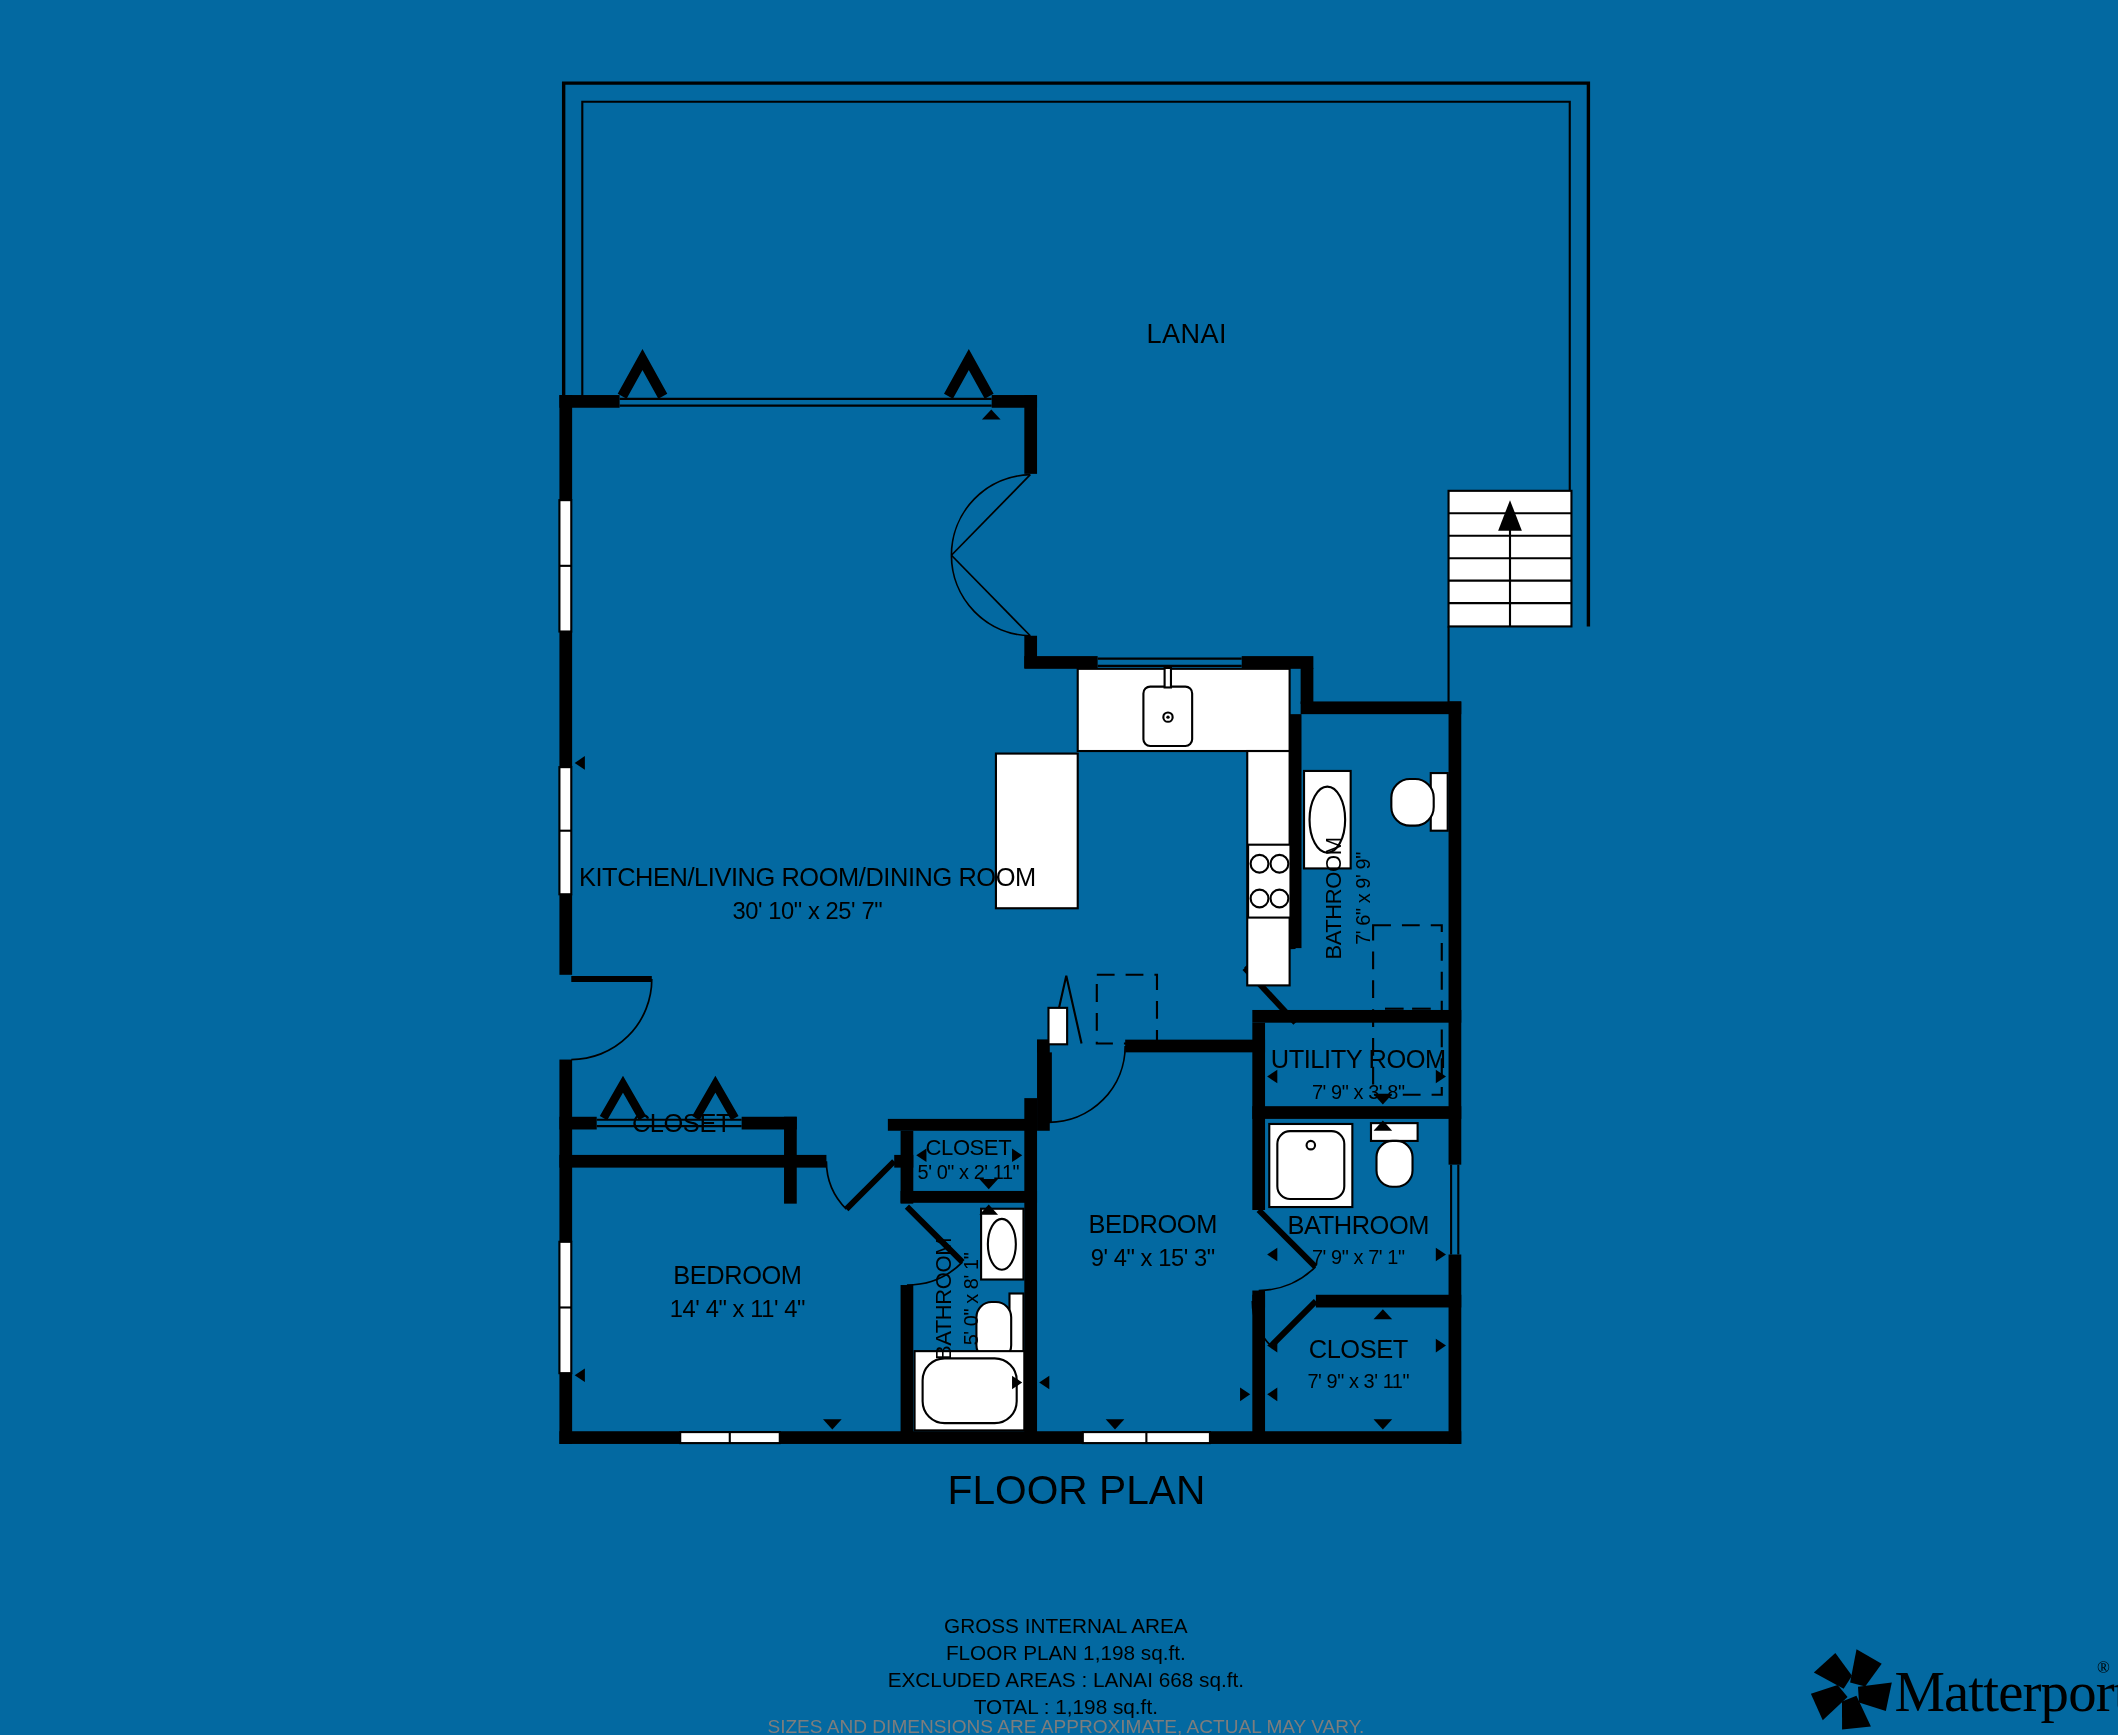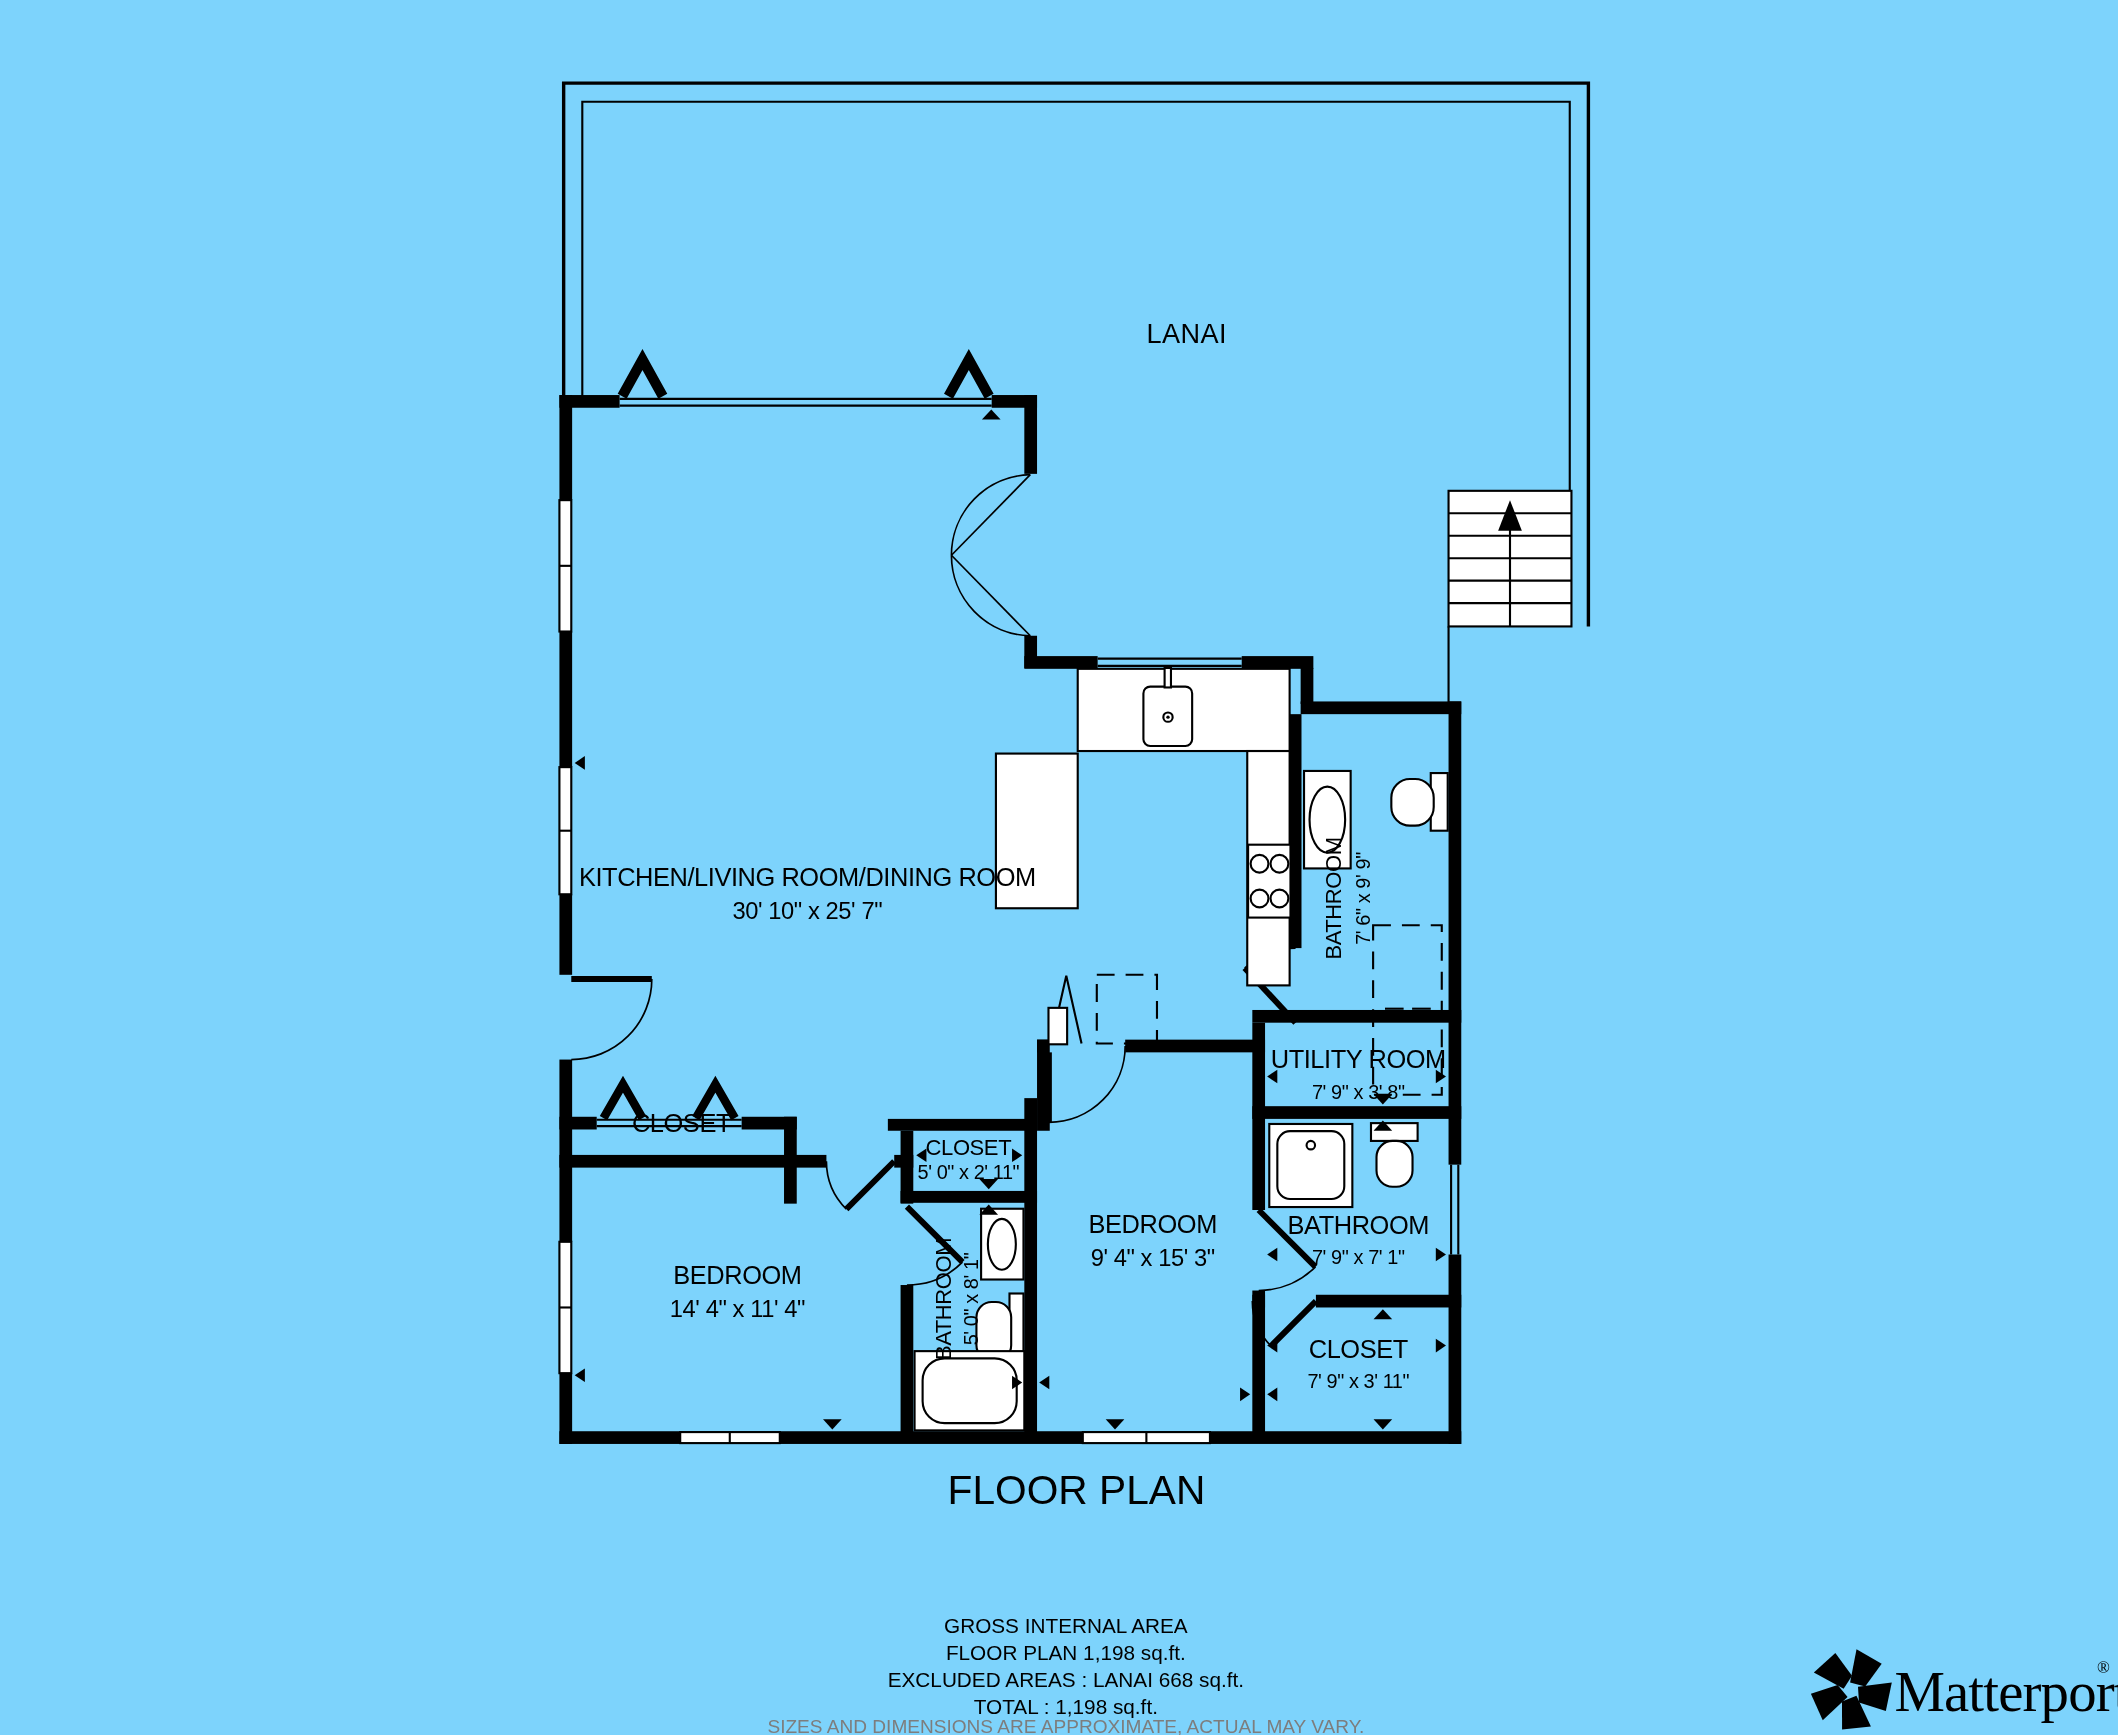--- a/index.html
+++ b/index.html
@@ -1,16 +1,16 @@
 <!DOCTYPE html>
 <html style="font-size:6.8px"><head>
 <meta charset="utf-8">
 <style>
   html,body{margin:0;padding:0;background:#ffffff;}
-  .canvas{position:relative;width:2119px;height:1736px;background:#7dd3fc;overflow:hidden;
+  .canvas{position:relative;width:2119px;height:1736px;background:#0369a1;overflow:hidden;
           font-family:"Liberation Sans",sans-serif;}
   svg{position:absolute;left:0;top:0;}
   text{fill:#000;}
   .room-name{font-size:60px;letter-spacing:-1px;}
   .room-dims{font-size:56px;letter-spacing:-1px;}
   .room-name-sm{font-size:52px;letter-spacing:-1px;}
   .room-dims-sm{font-size:47px;letter-spacing:-1px;}
   .lanai-name{font-size:64px;letter-spacing:1px;}
   .plan-title{font-size:96px;letter-spacing:0px;}
   .footer-line{font-size:49px;}

